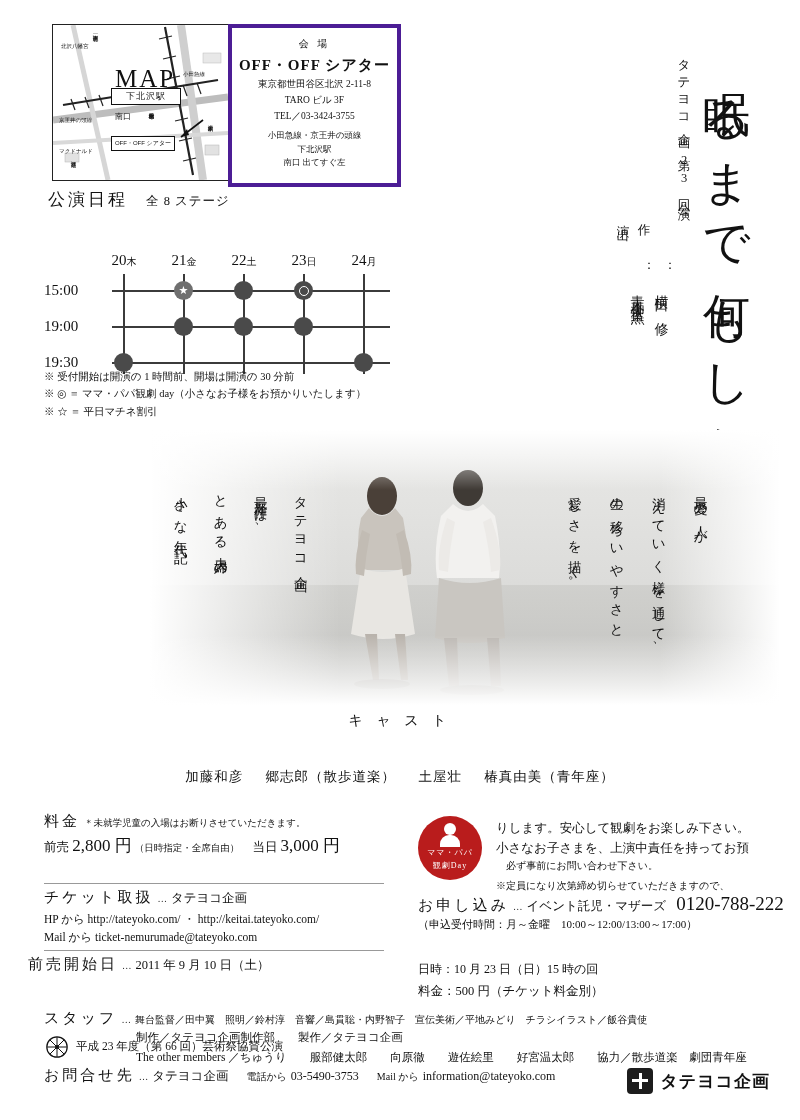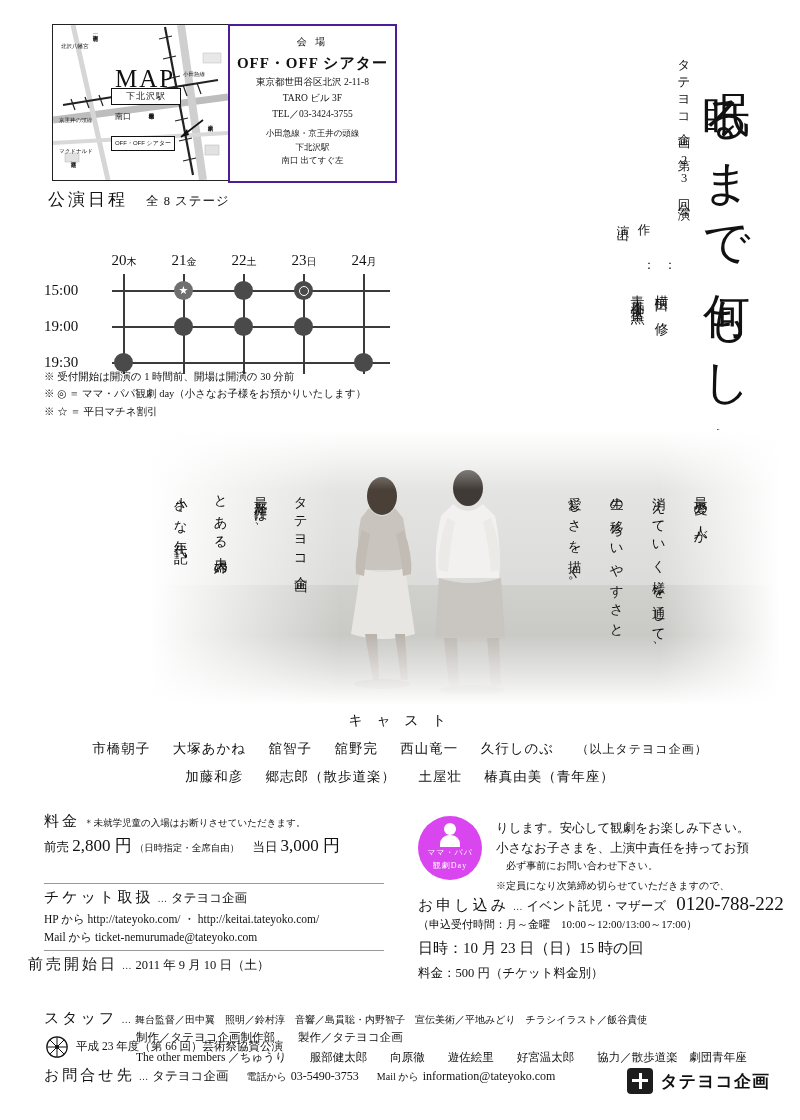--- a/index.html
+++ b/index.html
@@ -33,21 +33,21 @@
   }
   .theaterbox{
     position:absolute;left:58px;top:111px;width:62px;height:13px;border:1px solid #111;
     background:#fff;display:flex;align-items:center;justify-content:center;
     font-size:6px;font-family:"Liberation Sans",sans-serif;
   }
 
   
   .venuebox{
     position:absolute;left:228px;top:24px;width:165px;height:155px;
-    border:2px solid #4c1d95;background:#fff;text-align:center;
+    border:4px solid #4c1d95;background:#fff;text-align:center;
   }
   .venuebox .v-kaijo{font-size:10px;letter-spacing:3px;margin-top:9px;}
   .venuebox .v-name{font-size:15px;margin-top:5px;letter-spacing:1px;font-weight:bold;}
   .venuebox .v-line{font-size:9.5px;margin-top:3px;line-height:1.35;}
   .venuebox .v-small{font-size:8.5px;margin-top:7px;line-height:1.45;}
 
   
   .title-wrap{
     position:absolute;right:30px;top:26px;width:250px;height:640px;
   }
@@ -138,21 +138,21 @@
   .sec-title{font-size:15px;letter-spacing:3px;}
   .mini{font-size:9.5px;letter-spacing:0;}
   .ln{font-size:12.5px;line-height:1.8;}
   .price-big{font-size:17px;}
 
   .hr-left{position:absolute;left:44px;width:340px;height:1px;background:#999;}
 
   
   .stamp{
     position:absolute;left:418px;top:816px;width:64px;height:64px;border-radius:50%;
-    background:#d946ef;color:#fff;text-align:center;
+    background:#b91c1c;color:#fff;text-align:center;
   }
   .stamp .t1{font-size:8px;margin-top:31px;letter-spacing:1px;}
   .stamp .t2{font-size:8px;margin-top:2px;letter-spacing:1px;}
   .stamp .fig2{position:absolute;left:26px;top:7px;width:12px;height:12px;border-radius:50%;background:#fff;}
   .stamp .fig3{position:absolute;left:22px;top:19px;width:20px;height:12px;border-radius:9px 9px 0 0;background:#fff;}
 
   
   .pinwheel{position:absolute;left:46px;top:1036px;width:22px;height:22px;}
   .logo{
     position:absolute;right:30px;top:1068px;display:flex;align-items:center;gap:7px;
@@ -343,29 +343,20 @@
   <div class="vcap" style="left:250px;top:486px;">最新作は、</div>
   <div class="vcap" style="left:210px;top:486px;">とある夫婦の</div>
   <div class="vcap" style="left:170px;top:486px;">小さな年代記。</div>
 
   <div class="vcap" style="left:690px;top:486px;">最愛の人が</div>
   <div class="vcap" style="left:648px;top:486px;">消えていく様を通して、</div>
   <div class="vcap" style="left:606px;top:486px;">生の移ろいやすさと</div>
   <div class="vcap" style="left:564px;top:486px;">愛しさを描く。</div>
 
   <div class="cast-head">キ ャ ス ト</div>
-  <div class="cast-1">
-    <span>市橋朝子</span>
-    <span>大塚あかね</span>
-    <span>舘智子</span>
-    <span>舘野完</span>
-    <span>西山竜一</span>
-    <span>久行しのぶ</span>
-    <span class="cast-note">（以上タテヨコ企画）</span>
-  </div>
   <div class="cast-2">
     <span>加藤和彦</span>
     <span>郷志郎（散歩道楽）</span>
     <span>土屋壮</span>
     <span>椿真由美（青年座）</span>
   </div>
 
   <div class="sec" style="left:44px;top:812px;width:350px;">
     <div class="kv">
       <span class="sec-title">料金</span>
@@ -425,21 +416,21 @@
   </div>
 
   <div class="sec" style="left:418px;top:893px;width:380px;">
     <div class="kv">
       <span class="sec-title">お申し込み</span>
       <span class="mini">…</span>
       <span style="font-size:12.5px;">イベント託児・マザーズ</span>
       <span style="font-size:19px;margin-left:6px;">0120-788-222</span>
     </div>
     <div style="font-size:11px;line-height:1.8;">（申込受付時間：月～金曜　10:00～12:00/13:00～17:00）</div>
-    <div style="font-size:15px;line-height:1.8;">
+    <div style="font-size:12px;line-height:1.8;margin-top:24px;">
       <span>日時：</span><span>10 月 23 日（日）15 時の回</span>
     </div>
     <div style="font-size:12.5px;line-height:1.8;">
       <span>料金：</span><span>500 円（チケット料金別）</span>
     </div>
   </div>
 
   <div class="sec" style="left:44px;top:1009px;width:740px;">
     <div class="kv">
       <span class="sec-title">スタッフ</span>

